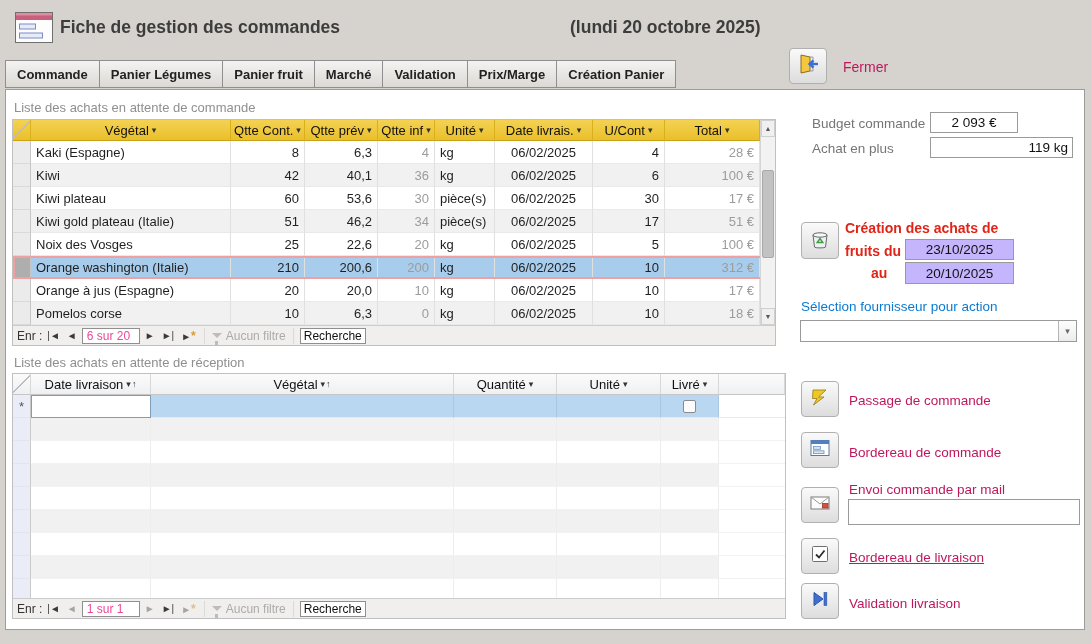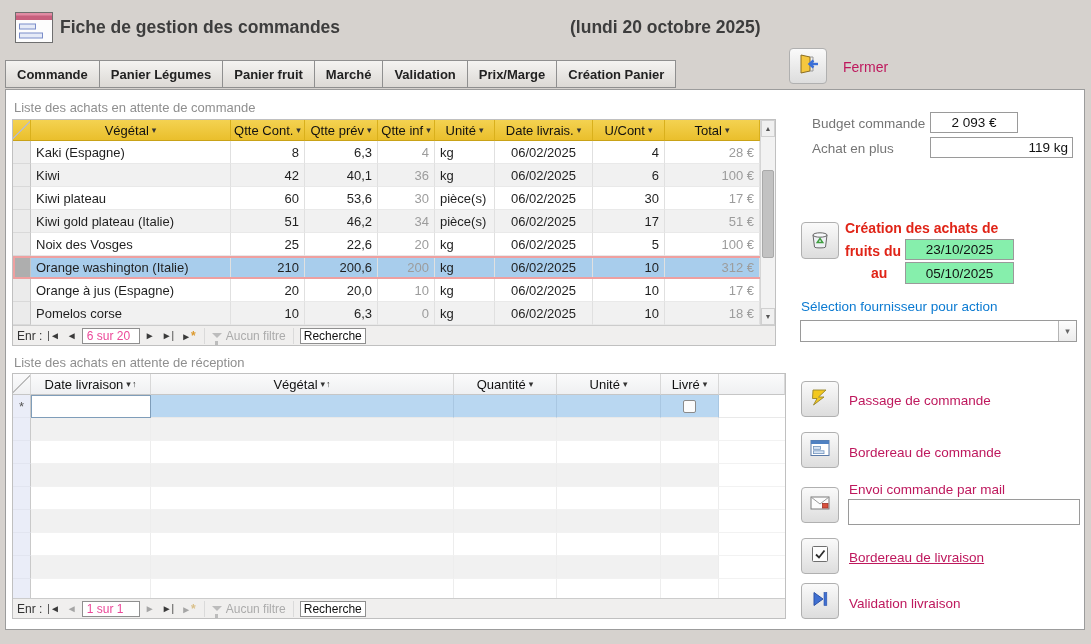--- a/index.html
+++ b/index.html
@@ -138,21 +138,21 @@
   .search-box { width:66px; height:16px; border:1px solid #8f8f8f; font-size:12px; font-family:"Liberation Sans",sans-serif; padding:0 3px; color:#111; }
 
   
   .field-label { font-size:13.5px; color:#757575; }
   .field-box {
     border:1px solid #9a9a9a; background:#fff; height:21px;
     display:flex; align-items:center; font-size:13.5px; color:#111;
   }
   .red-text { font-size:14px; font-weight:bold; color:#e02417; }
   .date-box {
-    background:#86efac; border:1px solid #9a9a9a; height:21px;
+    background:#c4b5fd; border:1px solid #9a9a9a; height:21px;
     display:flex; align-items:center; justify-content:center;
     font-size:13.5px; color:#111; cursor:text;
   }
   .blue-label { font-size:13.5px; color:#0b7ad1; }
   .combo { background:#fff; border:1px solid #9a9a9a; height:22px; display:flex; cursor:pointer; }
   .combo .combo-val { flex:1; font-size:13px; padding:2px 4px; color:#111; }
   .combo .combo-arrow {
     width:18px; border-left:1px solid #b5b5b5; background:linear-gradient(#fdfdfd,#ececec);
     display:flex; align-items:center; justify-content:center; font-size:9px; color:#666;
   }
@@ -359,21 +359,21 @@
       <path d="M4 7 L18 7 L16.5 19 C16.5 20.2 5.5 20.2 5.5 19 Z" fill="#eef0f4" stroke="#666"></path>
       <ellipse cx="11" cy="7" rx="7" ry="2.2" fill="#f7f8fa" stroke="#666"></ellipse>
       <path d="M8.2 14.5 L11 10.5 L13.8 14.5 Z" fill="none" stroke="#3f9e3f" stroke-width="1.4"></path>
     </svg>
   </span>
 </div>
 <div class="abs red-text" style="left:845px; top:220px;">Création des achats de</div>
 <div class="abs red-text" style="left:845px; top:243px;">fruits du</div>
 <div class="abs date-box" style="left:905px; top:239px; width:109px;">23/10/2025</div>
 <div class="abs red-text" style="left:871px; top:265px;">au</div>
-<div class="abs date-box" style="left:905px; top:262px; width:109px; height:22px;">05/10/2025</div>
+<div class="abs date-box" style="left:905px; top:262px; width:109px; height:22px;">20/10/2025</div>
 
 <div class="abs blue-label" style="left:801px; top:299px;">Sélection fournisseur pour action</div>
 <div class="abs combo" style="left:800px; top:320px; width:277px;">
   <span class="combo-val"></span>
   <span class="combo-arrow">▾</span>
 </div>
 
 <div class="abs section-label" style="left:14px; top:355px;">Liste des achats en attente de réception</div>
 
 <div class="abs grid-box g2" style="left:12px; top:373px; width:774px; height:246px;">

